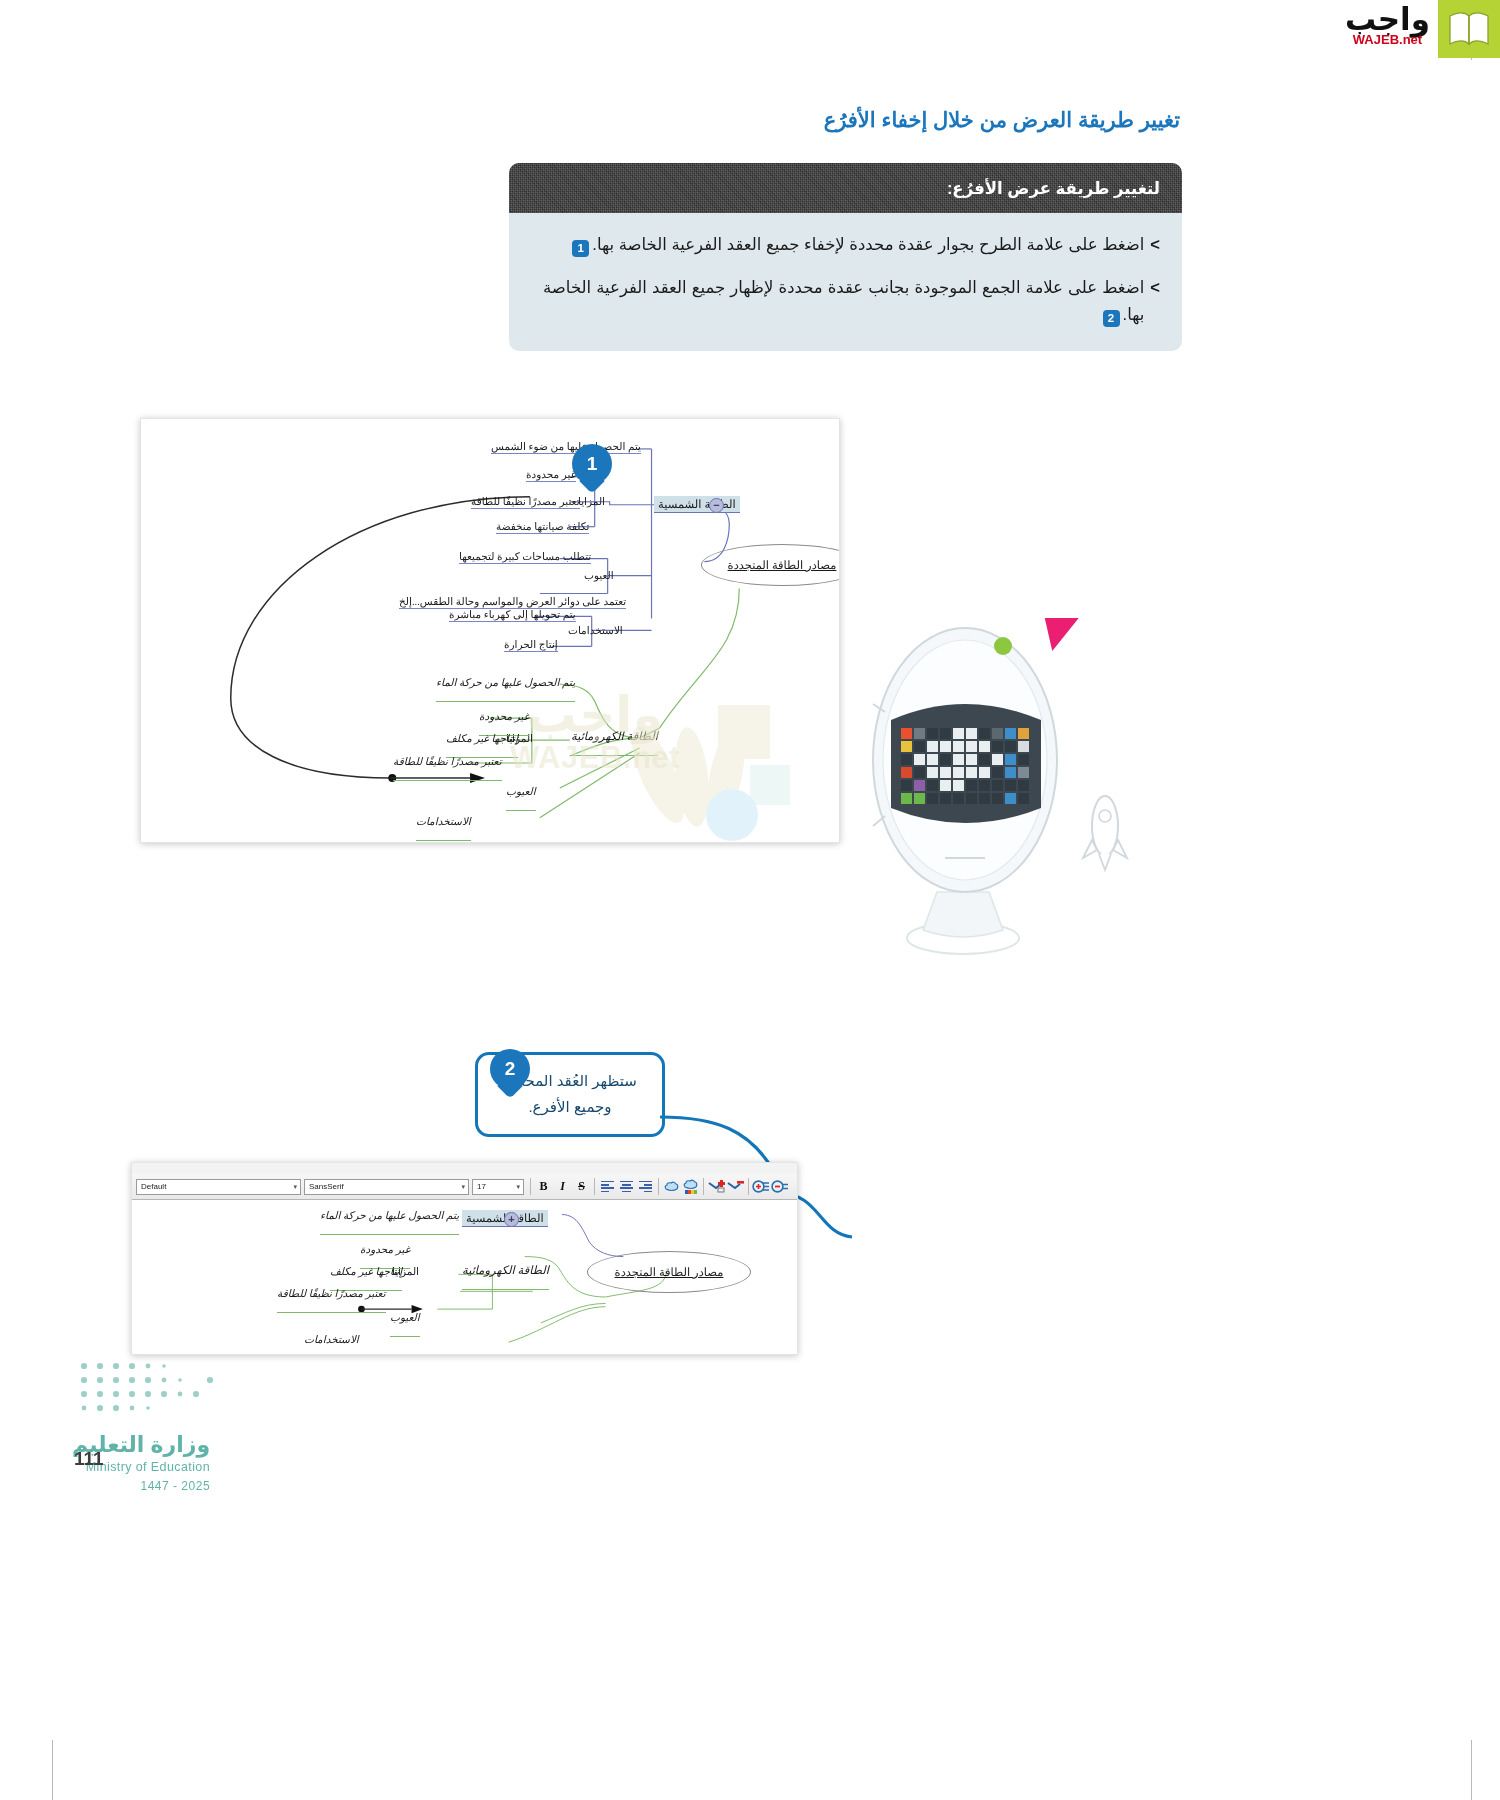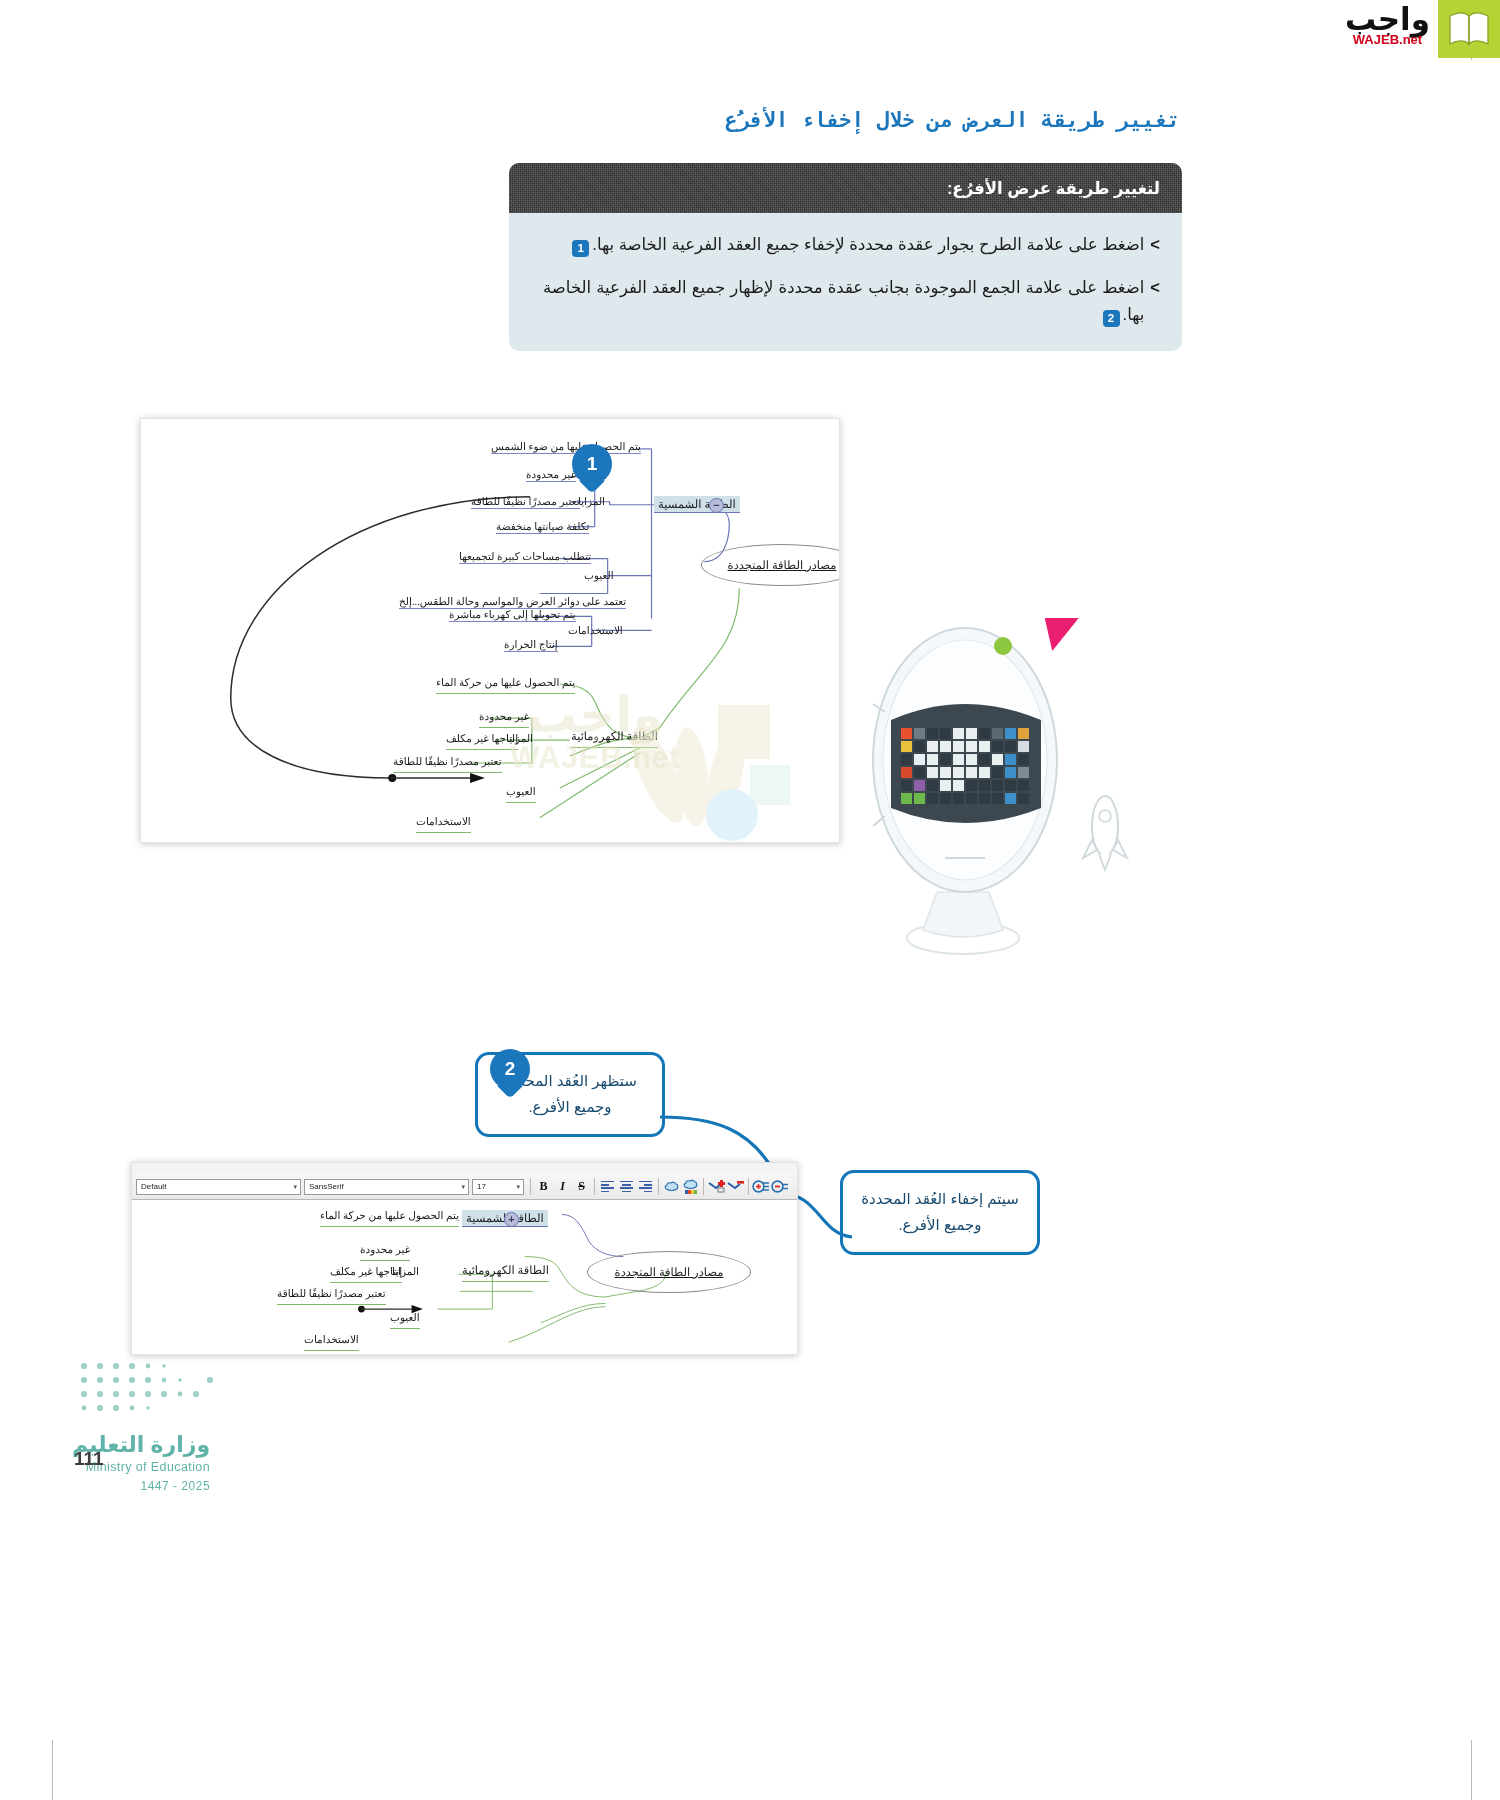--- a/index.html
+++ b/index.html
@@ -25,21 +25,21 @@
   .wajeb-ar{font-size:31px;font-weight:700;color:#111;letter-spacing:-1px;}
   .wajeb-net{font-size:13px;font-weight:700;color:#d0021b;margin-top:-2px;}
   .wajeb-book{
     width:62px;height:58px;background:#b5d334;display:flex;align-items:center;justify-content:center;
   }
 
   
   .heading{
     position:absolute;top:108px;right:320px;
     font-size:21px;font-weight:700;color:#1b76bc;white-space:nowrap;
-    font-family:Liberation Mono, monospace;
+    font-family:Liberation Sans, sans-serif;
   }
 
   
   .instr-card{
     position:absolute;top:163px;right:318px;width:673px;
     border-radius:10px;overflow:hidden;
     box-shadow:0 0 0 0 rgba(0,0,0,0);
   }
   .instr-head{
     height:50px;
@@ -147,21 +147,21 @@
   .mm{position:absolute;inset:0;}
   .mm-node{
     position:absolute;white-space:nowrap;
     font-family:"Liberation Serif","DejaVu Serif",serif;
     color:#1a1a1a;direction:rtl;
   }
   .sel-node{
     background:#cfe0e8;border-bottom:1.5px solid #6a73b8;padding:1px 4px;
   }
   .ul-blue{border-bottom:1.4px solid #7b84c9;padding-bottom:1px;}
-  .ul-green{border-bottom:1.4px solid #7fba6a;padding-bottom:5px;}
+  .ul-green{border-bottom:1.4px solid #7fba6a;padding-bottom:13px;font-style:italic;}
   .oval{
     position:absolute;border:1.4px solid #8a8a8a;border-radius:50%;
     display:flex;align-items:center;justify-content:center;
     font-family:"Liberation Serif",serif;color:#1a1a1a;direction:rtl;text-decoration:underline;
   }
   .plusbox{
     position:absolute;width:13px;height:13px;border-radius:50%;
     background:#b9bcd8;border:1px solid #6a73b8;
     display:flex;align-items:center;justify-content:center;
     font-size:11px;color:#3b3f63;font-weight:700;line-height:1;
@@ -456,23 +456,20 @@
   </div>
 
   <div class="blue-callout" id="cal-top">
     <span>ستظهر العُقد المحددة وجميع الأفرع.</span>
   </div>
   <svg style="position:absolute;left:655px;top:1095px;width:150px;height:115px;">
     <path d="M5 22 C 60 22 95 34 120 78" fill="none" stroke="#1276b8" stroke-width="3.2"></path>
     <circle cx="120" cy="78" r="4.5" fill="#1276b8"></circle>
   </svg>
 
-  <div class="blue-callout" id="cal-bottom">
-    <span>سيتم إخفاء العُقد المحددة وجميع الأفرع.</span>
-  </div>
   <svg style="position:absolute;left:770px;top:1185px;width:90px;height:75px;">
     <path d="M8 8 C 50 8 48 48 82 52" fill="none" stroke="#1276b8" stroke-width="3.2"></path>
     <circle cx="8" cy="8" r="4.5" fill="#1276b8"></circle>
   </svg>
 
   <div class="shot" id="shot-2">
     <div class="tb-strip"></div>
     <div class="tb-row">
       <div class="tb-combo" id="combo-style">
         <span>Default</span>

